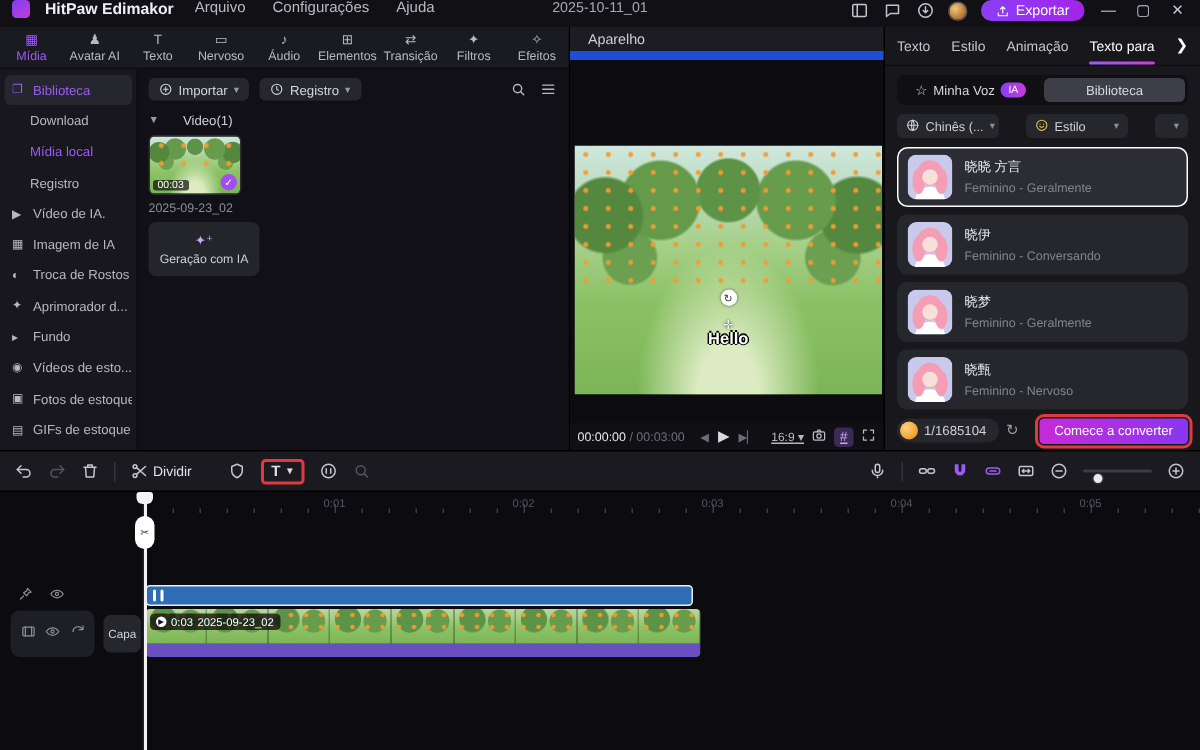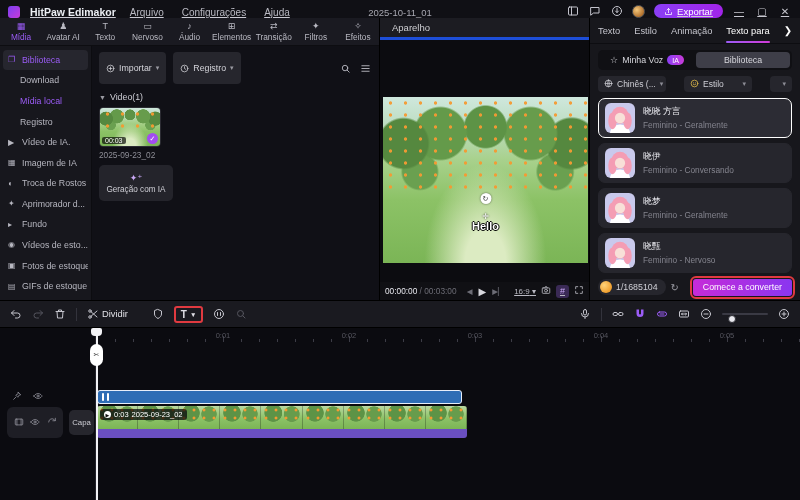--- a/index.html
+++ b/index.html
@@ -1,21 +1,21 @@
 <!DOCTYPE html>
 <html style="--accent: #9b5cf6; --cv1: #c62bd8; --cv2: #8a36f0; --ann: #e03a40; --clip-blue: #2e6db5; --clip-purple: #6a4fc0;"><head>
 <meta charset="utf-8">
 <style>
   * { margin:0; padding:0; box-sizing:border-box; }
   html,body { background:#000; }
   body { font-family:"Liberation Sans","DejaVu Sans",sans-serif; }
   .app { position:relative; width:800px; height:500px; background:#0a0a0e; color:#c9c9d2; overflow:hidden; font-size:10px; }
 
   
-  .titlebar { position:absolute; top:0; left:0; width:800px; height:18px; background:#101015; display:flex; align-items:flex-end; padding:0 8px; gap:10px;text-decoration:underline; }
+  .titlebar { position:absolute; top:0; left:0; width:800px; height:18px; background:#101015; display:flex; align-items:flex-start; padding:0 8px; gap:10px; }
   .logo { width:12px; height:12px; border-radius:3px; background:linear-gradient(135deg,#7b3ff2,#c73bd8); flex:0 0 auto; }
   .app-title { font-weight:bold; color:#eceff4; font-size:10.5px; white-space:nowrap; }
   .menu-item { color:#b9b9c2; font-size:10px; padding:0 4px; cursor:default; }
   .tb-center { position:absolute; left:50%; transform:translateX(-50%); color:#a7a7b0; font-size:9.5px; }
   .tb-right { margin-left:auto; display:flex; align-items:center; gap:9px; }
   .tb-ic { width:13px; height:13px; color:#c3c3cc; display:flex; align-items:center; justify-content:center; }
   .tb-ic svg { width:12px; height:12px; }
   .avatar { width:13px; height:13px; border-radius:50%; background:radial-gradient(circle at 35% 35%,#f3c77b,#b3722f 70%,#6b4a20); border:1px solid #555; }
   .export-btn { height:14px; display:flex; align-items:center; gap:4px; background:linear-gradient(90deg,#8a3ef5,#a224e9); color:#fff; border:none; border-radius:8px; padding:0 10px; font-size:9.5px; }
   .export-btn svg { width:9px; height:9px; }
@@ -39,37 +39,37 @@
   .sidebar { width:92px; background:#17171d; border-right:1px solid #0c0c10; padding:4px 3px; display:flex; flex-direction:column; gap:1px; overflow:hidden; }
   .side-item { display:flex; align-items:center; gap:4px; height:20px; border-radius:4px; padding:0 5px; color:#b7b7c0; font-size:8.8px; white-space:nowrap; overflow:hidden; }
   .side-item .ic { width:10px; flex:0 0 auto; font-size:8px; display:flex; align-items:center; }
   .side-item.active { background:#26262e; color:var(--accent,#9b5cf6); }
   .side-item.selected { color:var(--accent,#9b5cf6); }
   .side-item.indent { padding-left:17px; }
 
   
   .media-panel { flex:1; background:#101016; padding:6px 7px; position:relative; }
   .mp-top { display:flex; align-items:center; gap:7px; }
-  .pill-btn { display:flex; align-items:center; gap:4px; background:#26262d; border:none; color:#d4d4da; height:32px; border-radius:4px; padding:0 7px; font-size:8.8px; }
+  .pill-btn { display:flex; align-items:center; gap:4px; background:#26262d; border:none; color:#d4d4da; height:15px; border-radius:4px; padding:0 7px; font-size:8.8px; }
   .pill-btn svg { width:9px; height:9px; }
   .mp-top .spacer { flex:1; }
   .mini-ic { width:13px; height:13px; color:#b9b9c2; display:flex; align-items:center; justify-content:center; }
   .mini-ic svg { width:11px; height:11px; }
-  .section-head { display:flex; align-items:center; gap:4px; margin-top:8px; color:#cfcfd6; font-size:8.8px; }
+  .section-head { display:flex; align-items:center; gap:16px; margin-top:8px; color:#cfcfd6; font-size:8.8px; }
   .caret { font-size:7px; color:#9a9aa2; }
   .thumb { position:relative; width:62px; height:40px; border-radius:4px; margin-top:5px; overflow:hidden; border:1px solid #2c2c33; }
   .thumb .dur { position:absolute; left:2px; bottom:2px; background:rgba(0,0,0,.65); color:#fff; font-size:7px; padding:0 3px; border-radius:2px; }
   .thumb .chk { position:absolute; right:2px; bottom:2px; width:11px; height:11px; border-radius:50%; background:#a24df0; color:#fff; font-size:7px; display:flex; align-items:center; justify-content:center; }
   .thumb-name { margin-top:3px; color:#8d8d96; font-size:8.3px; }
   .ia-card { margin-top:5px; width:74px; height:36px; background:#24242b; border-radius:5px; display:flex; flex-direction:column; align-items:center; justify-content:center; gap:2px; color:#cfcfd6; }
   .ia-card .ic { font-size:9px; color:#c9a8f5; }
   .ia-card .lb { font-size:8.2px; }
 
   
-  .pv-head { height:22px; background:#1c1c22; display:flex; align-items:center; padding:0 12px; color:#cfcfd3; font-size:9.5px; border-bottom:3px solid #1d4ed8; }
+  .pv-head { height:22px; background:#1c1c22; display:flex; align-items:center; padding:0 12px; color:#cfcfd3; font-size:9.5px; border-bottom:6px solid #1d4ed8; }
   .canvas { position:absolute; left:3px; top:79px; width:205px; height:166px; overflow:hidden; }
   .orchard { position:absolute; inset:0; background:
       radial-gradient(ellipse at 50% 100%, #dcebc2 0 14%, rgba(220,235,194,0) 42%),
       linear-gradient(#cfe8dd 0%, #bcdcc0 18%, #a8d18c 38%, #8cc266 62%, #7bb556 100%); }
   .orchard:before { content:""; position:absolute; inset:0; background:
       radial-gradient(circle at 10% 28%, #55883f 0 11%, rgba(0,0,0,0) 12%),
       radial-gradient(circle at 28% 22%, #649a4a 0 13%, rgba(0,0,0,0) 14%),
       radial-gradient(circle at 50% 18%, #5d9346 0 12%, rgba(0,0,0,0) 13%),
       radial-gradient(circle at 72% 22%, #679c4c 0 13%, rgba(0,0,0,0) 14%),
       radial-gradient(circle at 92% 28%, #55883f 0 11%, rgba(0,0,0,0) 12%),

